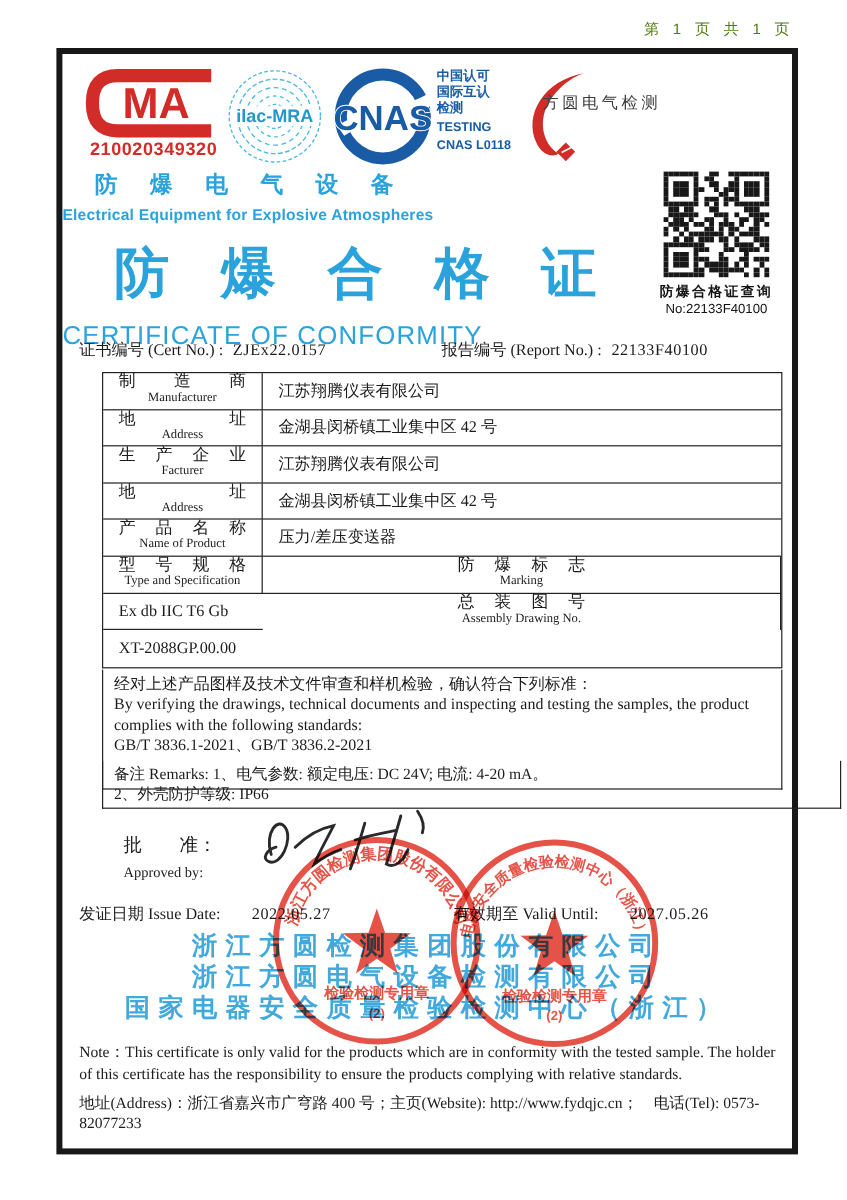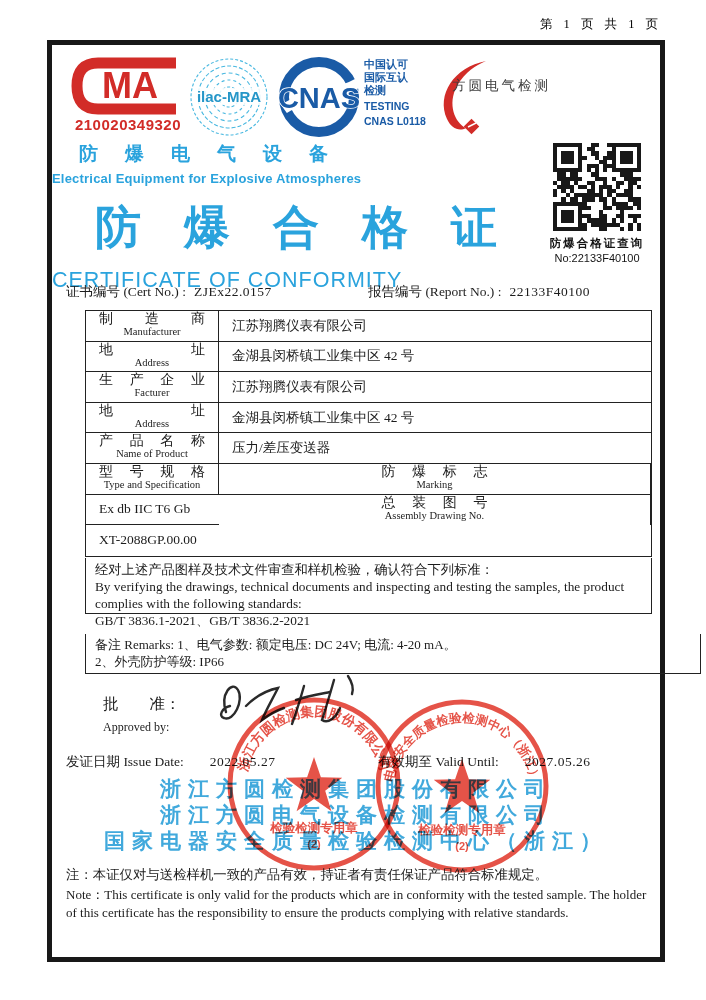--- a/index.html
+++ b/index.html
@@ -3,21 +3,21 @@
 <meta charset="utf-8">
 <style>
   html,body{margin:0;padding:0;}
   body{
     width:706px;height:1000px;position:relative;background:#ffffff;
     font-family:"Liberation Serif","DejaVu Serif",serif;color:#1c1c1c;
     overflow:hidden;
   }
   .abs{position:absolute;}
   
-  .page-num{top:16px;right:44px;font-size:12.5px;color:#000000;letter-spacing:4px;font-family:Liberation Serif, serif;}
+  .page-num{top:16px;right:44px;font-size:12.5px;color:#4d7c0f;letter-spacing:4px;font-family:Liberation Sans, sans-serif;}
   
   .frame{left:47px;top:40px;width:618px;height:922px;border:5px solid #181818;box-sizing:border-box;}
   
   .cma-num{left:62px;top:116px;width:132px;text-align:center;font:bold 15px "Liberation Sans",sans-serif;color:#d22c28;letter-spacing:.5px;}
   .cnas-side{left:364px;top:58px;font-family:"Liberation Sans",sans-serif;color:#1a5ba6;font-size:11px;line-height:13px;font-weight:bold;}
   .cnas-side .en{margin-top:3px;font-size:10.5px;line-height:12px;}
   .fy-label{left:452px;top:77px;font:13.5px "Liberation Sans",sans-serif;color:#3d3d3d;letter-spacing:3px;}
   
   .title-wrap{left:52px;top:141px;width:608px;text-align:left;color:#2aa3dd;font-family:"Liberation Sans",sans-serif;}
   .t-cn-small{font-weight:bold;font-size:19px;letter-spacing:27px;text-indent:27px;}
@@ -37,21 +37,21 @@
   .cl-left{left:66px;}
   .cl-right{left:368px;}
   
   .ptable{left:85px;top:310px;width:567px;border:1.6px solid #222;box-sizing:border-box;display:grid;grid-template-columns:133px 1fr;grid-auto-rows:30.6px;}
   .tl{border-right:1.4px solid #222;border-bottom:1.4px solid #222;display:flex;flex-direction:column;align-items:center;box-sizing:border-box;}
   .tv{border-bottom:1.4px solid #222;display:flex;align-items:center;padding-left:13px;font-size:13.5px;box-sizing:border-box;}
   .ptable > :nth-last-child(-n+2){border-bottom:none;}
   .tl .cn{display:block;width:106px;font-size:14px;line-height:15px;text-align:justify;text-align-last:justify;}
   .tl .en{display:block;font-size:10.5px;line-height:12px;text-align:center;}
   
-  .statement{left:85px;top:558px;width:567px;height:56px;border:1.6px solid #222;border-top:none;box-sizing:border-box;padding:3px 9px;}
+  .statement{left:85px;top:558px;width:567px;height:100px;border:1.6px solid #222;border-top:none;box-sizing:border-box;padding:3px 9px;}
   .statement p{margin:0;font-size:13.3px;line-height:17px;}
   .remarks{left:85px;top:634px;width:616px;height:40px;border:1.6px solid #222;border-top:none;box-sizing:border-box;padding:3px 9px;}
   .remarks p{margin:0;font-size:13px;line-height:16.5px;}
   
   .approve{left:103px;top:694px;}
   .ap-cn{font-size:15.5px;}
   .ap-en{font-size:12px;margin-top:5px;}
   .sig{left:212px;top:666px;}
   
   .dates{top:753px;font-size:13.5px;}
@@ -674,15 +674,15 @@
   <path id="arcR" d="M 19,95 A 70,70 0 0 1 159,95" fill="none"></path>
   <text font-family="Liberation Sans, sans-serif" font-size="12.5" font-weight="bold" fill="#e23b2e">
     <textPath href="#arcR" startOffset="50%" text-anchor="middle">电器安全质量检验检测中心（浙江）</textPath>
   </text>
   <polygon fill="#e23b2e" points="89,62 95.9,82.3 117.3,82.7 100.2,95.7 106.4,116.3 89,104 71.6,116.3 77.8,95.7 60.7,82.7 82.1,82.3"></polygon>
   <text x="89" y="137" text-anchor="middle" font-family="Liberation Sans, sans-serif" font-size="12.5" font-weight="bold" fill="#e23b2e">检验检测专用章</text>
   <text x="89" y="153" text-anchor="middle" font-family="Liberation Sans, sans-serif" font-size="11" font-weight="bold" fill="#e23b2e">(2)</text>
 </svg>
 
 <div class="abs footnote">
-  <p class="fn-cn">注：本证仅对与送检样机一致的产品有效，持证者有责任保证产品符合标准规定。</p>
   <p class="fn-en">Note：This certificate is only valid for the products which are in conformity with the tested sample. The holder of this certificate has the responsibility to ensure the products complying with relative standards.</p>
+  <p class="fn-contact">地址(Address)：浙江省嘉兴市广穹路 400 号；主页(Website): http://www.fydqjc.cn；　电话(Tel): 0573-82077233</p>
 </div>
 
 </body></html>

